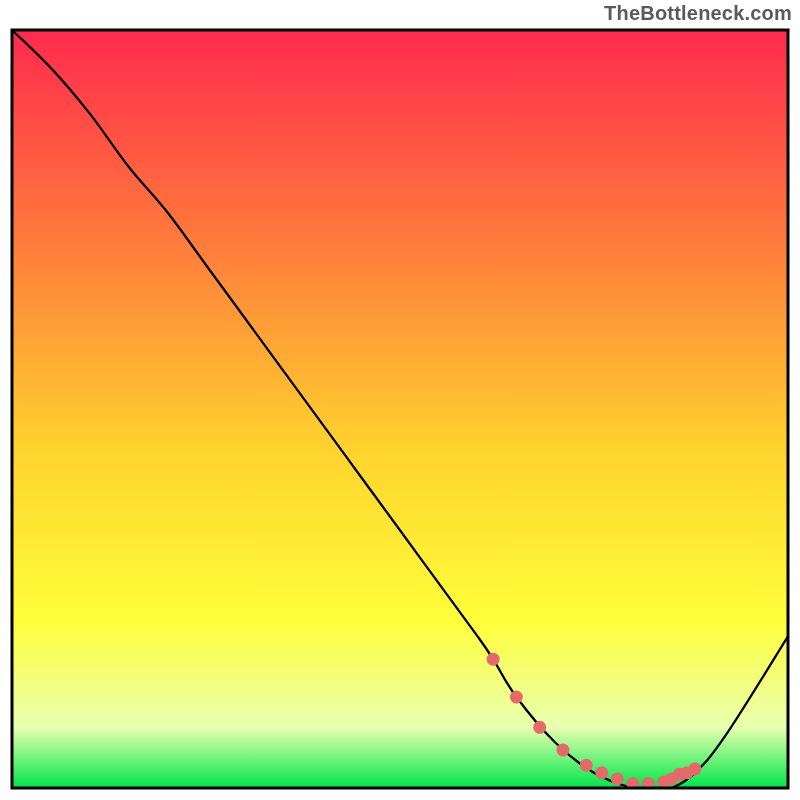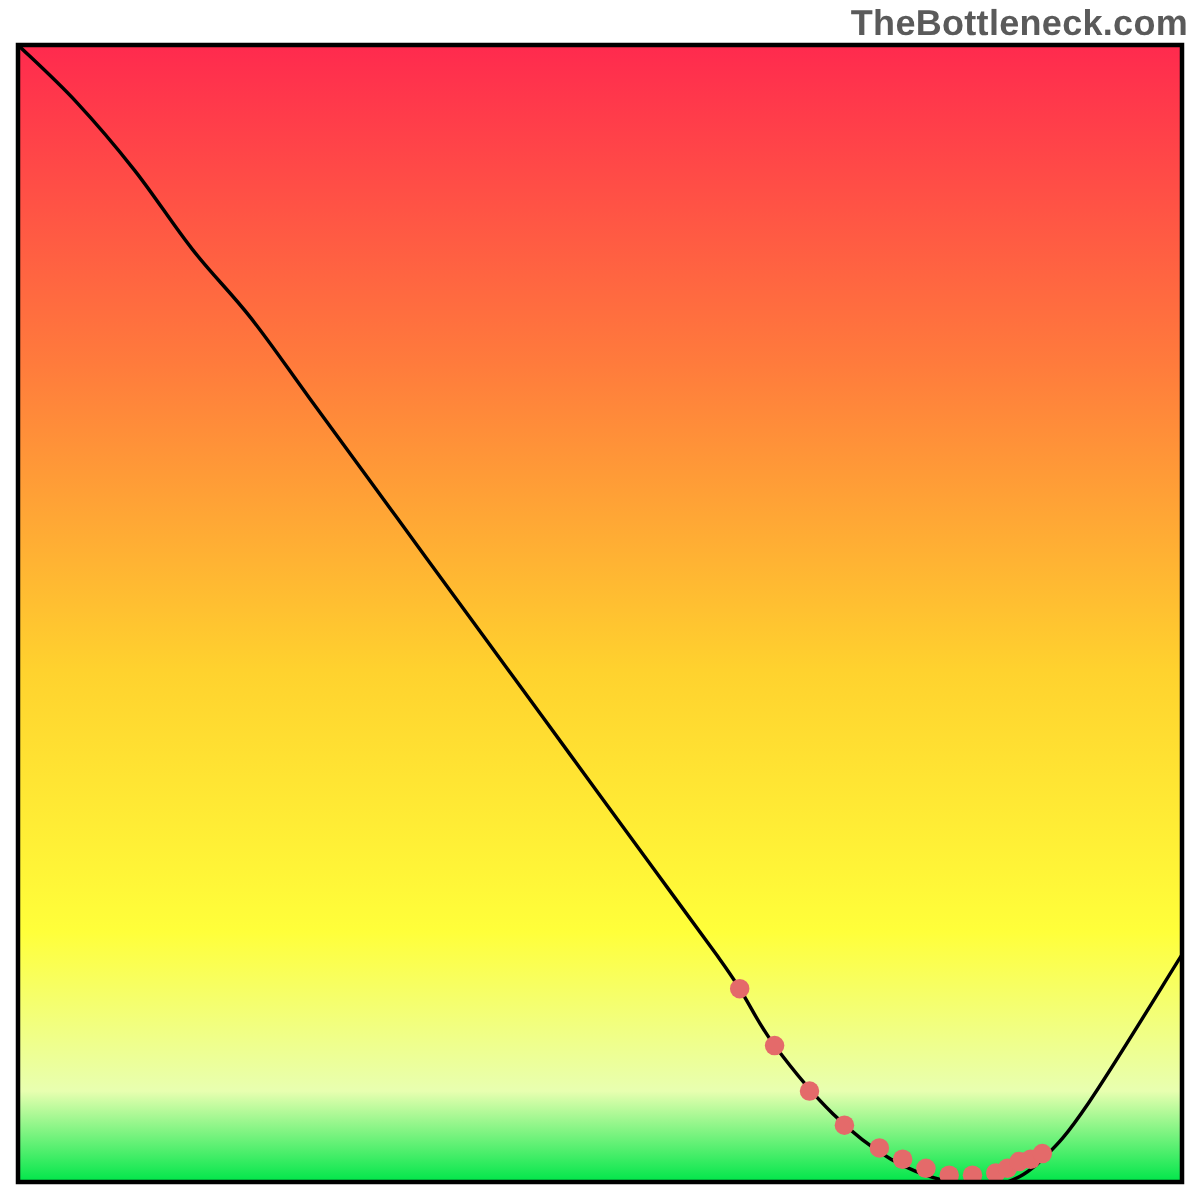--- a/index.html
+++ b/index.html
@@ -13,21 +13,21 @@
   }
   .wrap {
     position: relative;
     width: 800px;
     height: 800px;
   }
   .watermark {
     position: absolute;
     top: 2px;
     right: 8px;
-    font-size: 24px;
+    font-size: 20px;
     font-weight: 600;
     color: #5a5a5a;
     letter-spacing: 0.2px;
     z-index: 10;
   }
   svg {
     position: absolute;
     left: 0;
     top: 0;
   }

